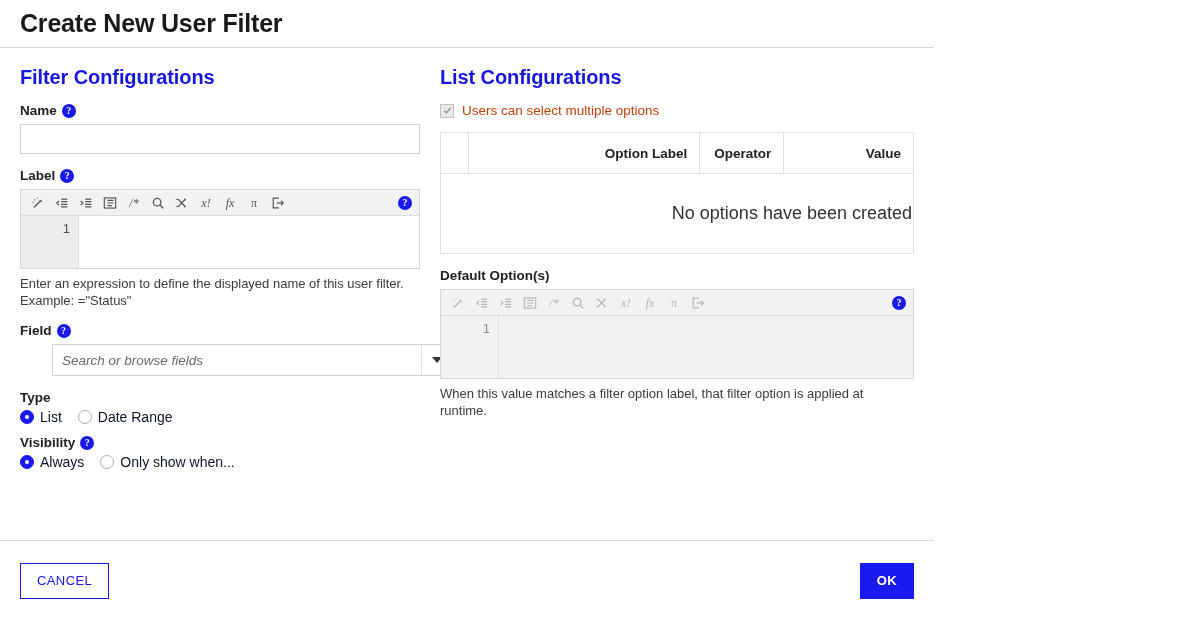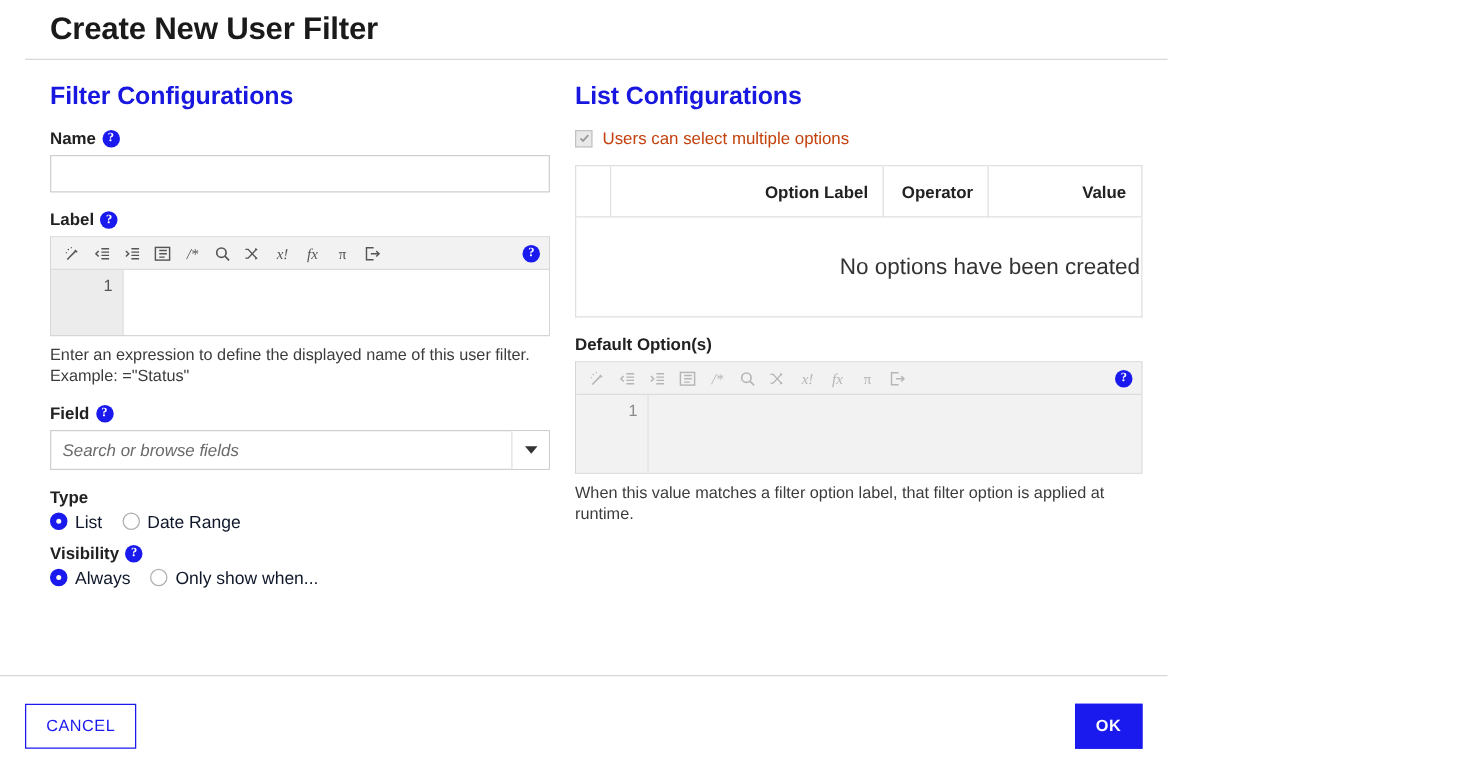--- a/index.html
+++ b/index.html
@@ -4,21 +4,21 @@
 <style>
   * { box-sizing: border-box; }
   html, body {
     margin: 0; padding: 0;
     width: 1179px; height: 620px;
     background: #ffffff;
     font-family: "Liberation Sans", sans-serif;
     color: #212121;
     overflow: hidden;
   }
-  .page { position: relative; width: 934px; height: 620px; padding-left: 20px; }
+  .page { position: relative; width: 934px; height: 620px; }
 
   
   .dialog-header {
     height: 48px;
     display: flex; align-items: center;
     padding: 0 20px;
     border-bottom: 1px solid #d8d8d8;
   }
   .dialog-title {
     font-size: 25px;
@@ -152,20 +152,21 @@
     margin-top: 7px;
   }
 
   
   .select-wrap {
     display: flex;
     width: 100%;
     height: 32px;
     border: 1px solid #cfcfcf;
     background: #fff;
+    margin-left: 32px;
   }
   .select-input {
     flex: 1;
     border: 0;
     outline: none;
     padding: 0 9px;
     font-size: 13.5px;
     font-style: italic;
     color: #6a6a6a;
     background: transparent;

